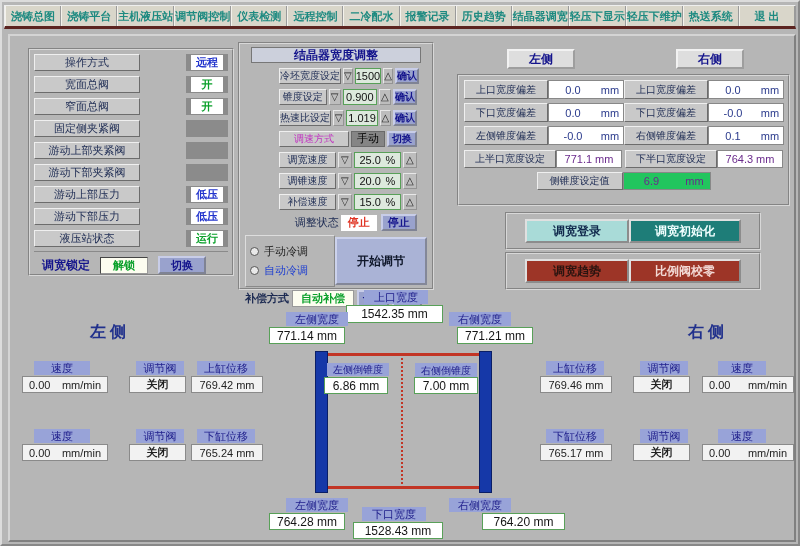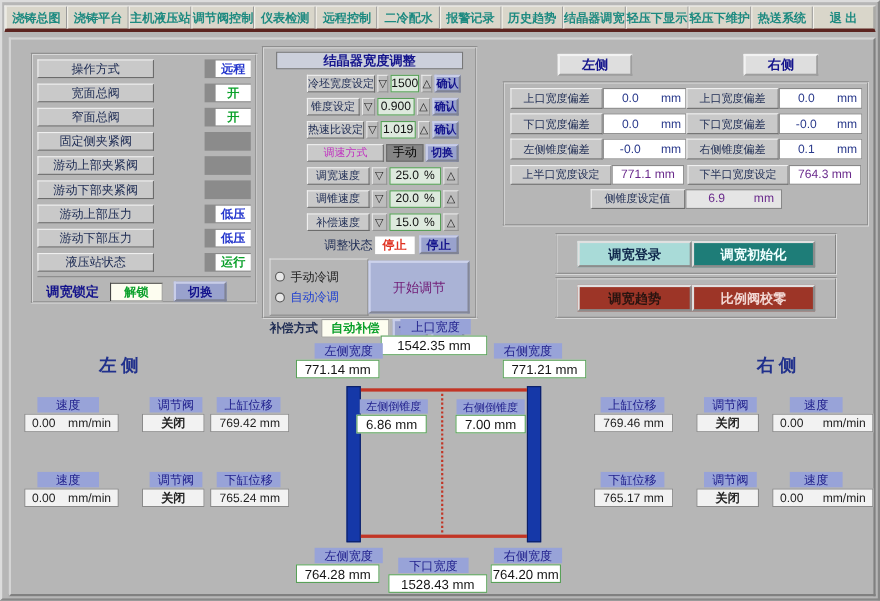--- a/index.html
+++ b/index.html
@@ -24,21 +24,21 @@
          font-size:11px; color:#1c2a52; display:flex; align-items:center; justify-content:center; white-space:nowrap; }
   .btn { background:#99a2cd; border:2px outset #c8cde8; color:#14148c; font-weight:bold;
          font-size:10px; display:flex; align-items:center; justify-content:center; cursor:pointer; white-space:nowrap; }
   .t-green { color:#0aa02a; } .t-blue { color:#2335cd; } .t-red { color:#e03222; }
 
   
   .statuspanel { position:absolute; left:26px; top:46px; width:206px; height:228px;
                  border:2px groove #d8d8d8; padding:3px 4px; }
   .srow { display:flex; align-items:center; height:19px; margin-bottom:3px;gap:44px; }
   .srow .lbl { width:106px; height:17px; }
-  .strip { flex:1; height:17px; background:#8b8b8b; margin-left:2px; display:flex; align-items:center;justify-content:flex-end; }
+  .strip { flex:1; height:17px; background:#8b8b8b; margin-left:2px; display:flex; align-items:center; }
   .sval { margin-left:5px; min-width:32px; height:15px; background:#fff; font-size:11px;
           display:flex; align-items:center; justify-content:center; padding:0 2px; font-weight:bold; }
   .lockrow { border-top:1px solid #8a8a8a; margin-top:2px; padding-top:4px;
              display:flex; align-items:center; gap:10px; }
   .locklabel { font-size:12px; font-weight:bold; color:#14148c; margin-left:8px; white-space:nowrap; }
   .lockval { width:48px; height:17px; background:#fdfdf0; border:1px inset #999; color:#0aa02a;
              font-size:11px; font-weight:bold; display:flex; align-items:center; justify-content:center; }
   .lockrow .btn { width:48px; height:18px; font-size:11px; }
 
   
@@ -60,22 +60,22 @@
   .modefield { flex:1; height:16px; background:#858585; border:1px solid #6a6a6a; color:#000;
                font-size:11px; display:flex; align-items:center; padding-left:5px; }
   .statelbl { width:70px; font-size:11px; font-weight:normal; color:#1c2a52;text-align:right; }
   .stateval { width:42px; height:16px; background:#fff; color:#e03222; font-weight:bold; font-size:11px;
               display:flex; align-items:center; justify-content:center; }
   .radioarea { display:flex; margin:3px 2px; height:52px; }
   .radiobox { width:90px; border:1px outset #ddd; padding:4px 4px; display:flex; flex-direction:column; justify-content:space-evenly; }
   .radiorow { display:flex; align-items:center; gap:5px; cursor:pointer; }
   .radiodot { width:9px; height:9px; border-radius:50%; background:#e8e8e8; border:1px solid #555; }
   .radiotext { font-size:11px; }
-  .startbtn { flex:1; margin:2px 0; border:2px outset #ccd2ec; background:#aab3d6; color:#701a75;
-              font-weight:normal; font-size:12px; display:flex; align-items:center; justify-content:center; cursor:pointer; }
+  .startbtn { flex:1; margin:2px 0; border:2px outset #ccd2ec; background:#aab3d6; color:#0f172a;
+              font-weight:bold; font-size:12px; display:flex; align-items:center; justify-content:center; cursor:pointer; }
   .comprow { display:flex; align-items:center; gap:3px; margin:2px 2px; }
   .complbl { font-size:11px; font-weight:bold; color:#1c2a52; white-space:nowrap; }
   .compval { width:62px; height:17px; background:#fdfdf0; border:1px solid #999; color:#0aa02a;
              font-size:11px; font-weight:bold; display:flex; align-items:center; justify-content:center; }
   .comprow .btn { width:32px; height:17px; }
 
   
   .sidehdr { position:absolute; width:68px; height:20px; background:#dedede; border:2px outset #f2f2f2;
              color:#14148c; font-weight:bold; font-size:12px; display:flex; align-items:center; justify-content:center; }
   .devpanel { position:absolute; left:455px; top:72px; width:333px; height:132px;
@@ -87,21 +87,21 @@
   .devval { width:76px; height:19px; background:#fff; border:1px solid #888; display:flex; align-items:center; font-size:11px; color:#2a3a8c; }
   .devval .num { flex:1; text-align:center; }
   .devval .unit { width:26px; text-align:center; color:#2a3a8c; }
   .setrow { display:flex; justify-content:space-between; margin-top:1px; }
   .setgrp { display:flex; }
   .setlbl { width:92px; height:18px; font-size:10px; }
   .setval { width:66px; height:18px; background:#fff; border:1px solid #888; font-size:11px; color:#6a2a8c;
             display:flex; align-items:center; justify-content:center; }
   .taperrow { display:flex; justify-content:center; margin-top:4px; }
   .taperlbl { width:86px; height:18px; font-size:10px; }
-  .taperval { width:88px; height:18px; background:#e5e5e5; border:1px solid #888; font-size:11px; color:#6a2a8c;
+  .taperval { width:88px; height:18px; background:#22c55e; border:1px solid #888; font-size:11px; color:#6a2a8c;
               display:flex; align-items:center; }
   .taperval .num { flex:1; text-align:center; } .taperval .unit { width:30px; text-align:center; }
 
   
   .btnbox { position:absolute; left:503px; width:256px; height:38px; border:2px groove #d8d8d8;
             display:flex; align-items:center; justify-content:center; }
   .bigbtn { width:104px; height:24px; border:2px outset #e0e0e0; font-size:12px; font-weight:bold;
             display:flex; align-items:center; justify-content:center; cursor:pointer; }
   .b-login { background:#a9dbd8; color:#10284c; }
   .b-init  { background:#1e7d78; color:#f0ffff; width:112px; }
@@ -433,15 +433,15 @@
   <div class="flabel" style="left:413px;top:361px;width:62px;height:16px;font-size:10px">右侧倒锥度</div>
   <div class="vbox" style="left:412px;top:375px;width:64px;height:17px">7.00  mm</div>
 
   <div class="flabel" style="left:284px;top:496px;width:62px;height:14px">左侧宽度</div>
   <div class="vbox" style="left:267px;top:511px;width:76px;height:17px">764.28  mm</div>
 
   <div class="flabel" style="left:360px;top:505px;width:64px;height:14px">下口宽度</div>
   <div class="vbox" style="left:351px;top:520px;width:90px;height:17px">1528.43  mm</div>
 
   <div class="flabel" style="left:447px;top:496px;width:62px;height:14px">右侧宽度</div>
-  <div class="vbox" style="left:444px;top:511px;width:64px;height:17px">764.20  mm</div>
+  <div class="vbox" style="left:480px;top:511px;width:83px;height:17px">764.20  mm</div>
 
 </div>
 
 </body></html>

